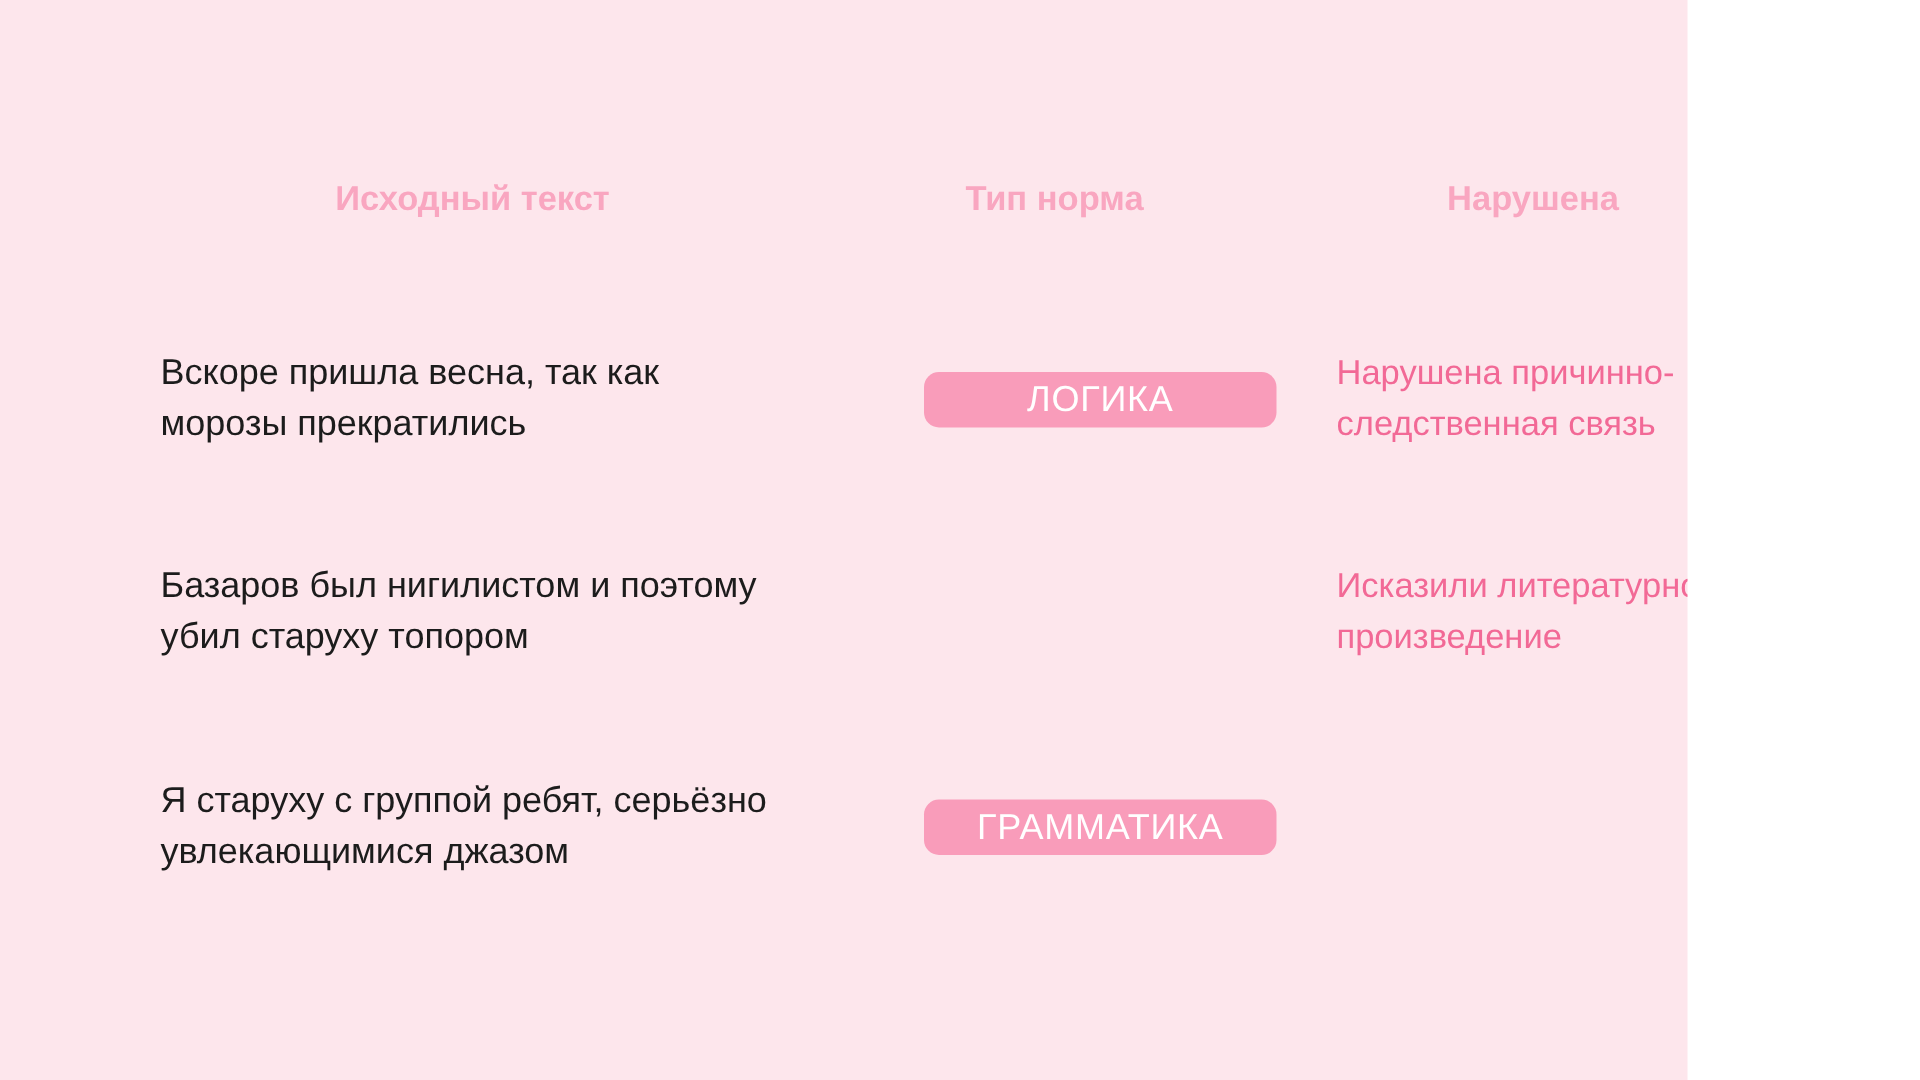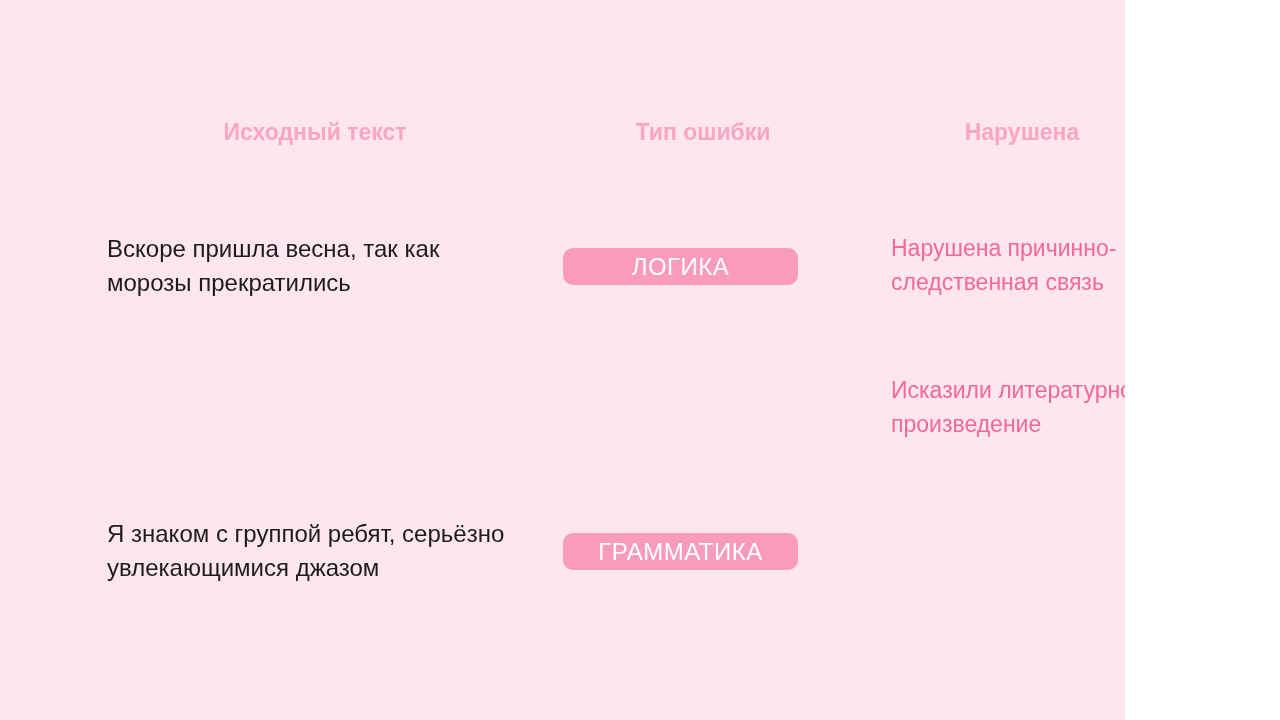--- a/index.html
+++ b/index.html
@@ -43,21 +43,21 @@
     top: 2px;
     width: 500px;
     font-size: 24px;
     line-height: 34px;
     font-weight: 400;
     color: var(--source-text, #1C1C1C);
     white-space: pre-line;
   }
   .badge {
     position: absolute;
-    left: 563px;
+    left: 616px;
     top: 18px;
     width: 235px;
     height: 37px;
     background: var(--badge-background, #F99CBA);
     color: var(--badge-text, #FFFFFF);
     border-radius: 10px;
     display: flex;
     align-items: center;
     justify-content: center;
     font-size: 24px;
@@ -75,35 +75,37 @@
     color: var(--explanation-text, #F26996);
     white-space: pre-line;
   }
 </style>
 </head>
 <body>
 
 <div class="canvas">
 
   <div class="hdr c1">Исходный текст</div>
-  <div class="hdr c2">Тип ошибки</div>
+  <div class="hdr c2">Тип норма</div>
   <div class="hdr c3">Нарушена</div>
 
   <div class="row r1">
     <div class="source">Вскоре пришла весна, так как
 морозы прекратились</div>
     <div class="badge">ЛОГИКА</div>
     <div class="explanation">Нарушена причинно-
 следственная связь</div>
   </div>
 
   <div class="row r2">
+    <div class="source">Базаров был нигилистом и поэтому
+убил старуху топором</div>
     <div class="explanation">Исказили литературное
 произведение</div>
   </div>
 
   <div class="row r3">
-    <div class="source">Я знаком с группой ребят, серьёзно
+    <div class="source">Я старуху с группой ребят, серьёзно
 увлекающимися джазом</div>
     <div class="badge">ГРАММАТИКА</div>
   </div>
 
 </div>
 
 </body></html>

